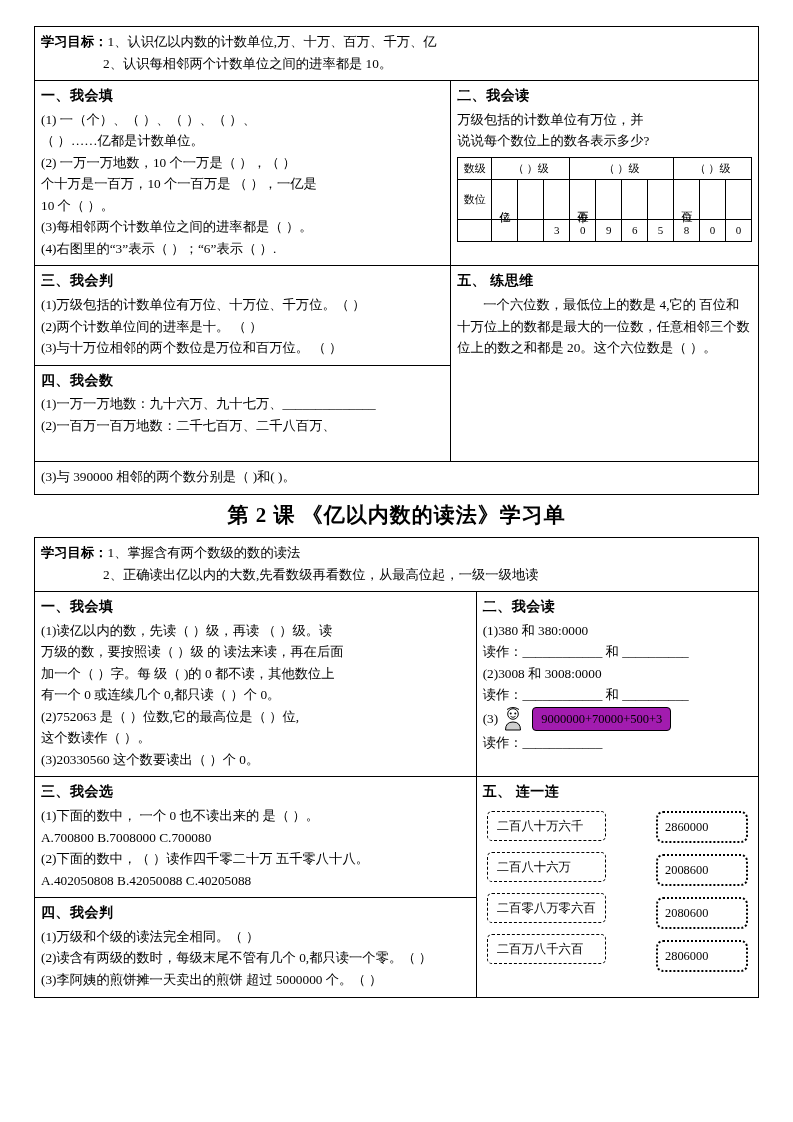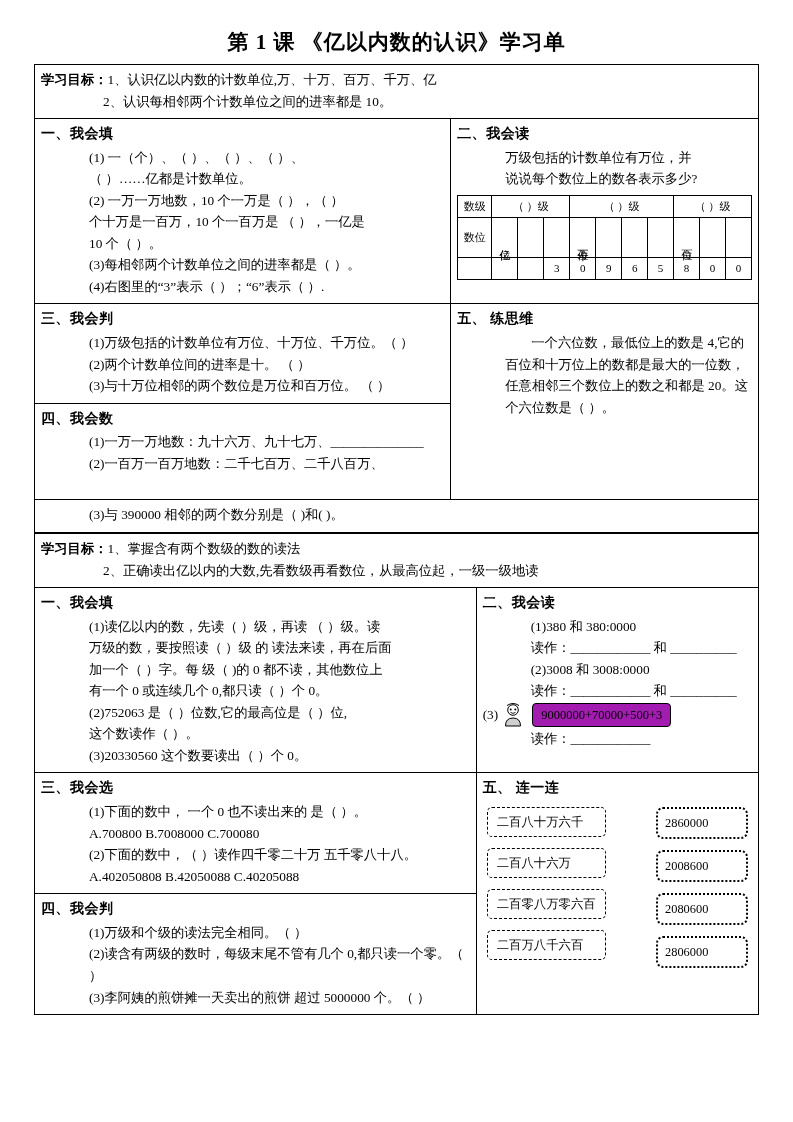--- a/index.html
+++ b/index.html
@@ -32,21 +32,21 @@
   table.sheet td{
     border:1px solid #000;
     vertical-align:top;
     padding:4px 6px 6px 6px;
     font-size:13.3px;
     line-height:1.62;
   }
   .goal-cell{padding:3px 6px 5px 6px;}
   .bold{font-weight:bold;}
   .sec-head{font-weight:bold;font-size:14px;letter-spacing:.5px;margin-bottom:1px;}
-  .ln{display:block;margin-left:48px;}
+  .ln{display:block;}
   .goal-line{display:block;white-space:nowrap;}
   .goal-line.two{padding-left:62px;}
   
   table.dv{
     border-collapse:collapse;
     width:100%;
     margin-top:5px;
     table-layout:fixed;
   }
   table.dv td{
@@ -103,21 +103,20 @@
     margin-right:4px;
   }
   .tip-row{display:flex;align-items:center;gap:2px;}
   .cellpad-tight{padding-top:3px;padding-bottom:3px;}
 </style>
 </head>
 <body>
 
 <div class="page">
 
-  <div class="lesson-title">第 1 课  《亿以内数的认识》学习单</div>
 
   <table class="sheet">
     <colgroup>
         <col style="width:57.5%">
         <col style="width:42.5%">
       </colgroup>
 
     <tbody>
         <tr>
       <td colspan="2" class="goal-cell">
@@ -217,20 +216,21 @@
     </tr>
 
     <tr>
       <td colspan="2" class="cellpad-tight">
         <span class="ln">(3)与 390000 相邻的两个数分别是（        )和(        )。</span>
       </td>
     </tr>
   </tbody>
     </table>
 
+  <div class="lesson-title" style="margin-top:6px">第 2 课  《亿以内数的读法》学习单</div>
 
   <table class="sheet">
     <colgroup>
         <col style="width:61%">
         <col style="width:39%">
       </colgroup>
 
     <tbody>
         <tr>
       <td colspan="2" class="goal-cell">

